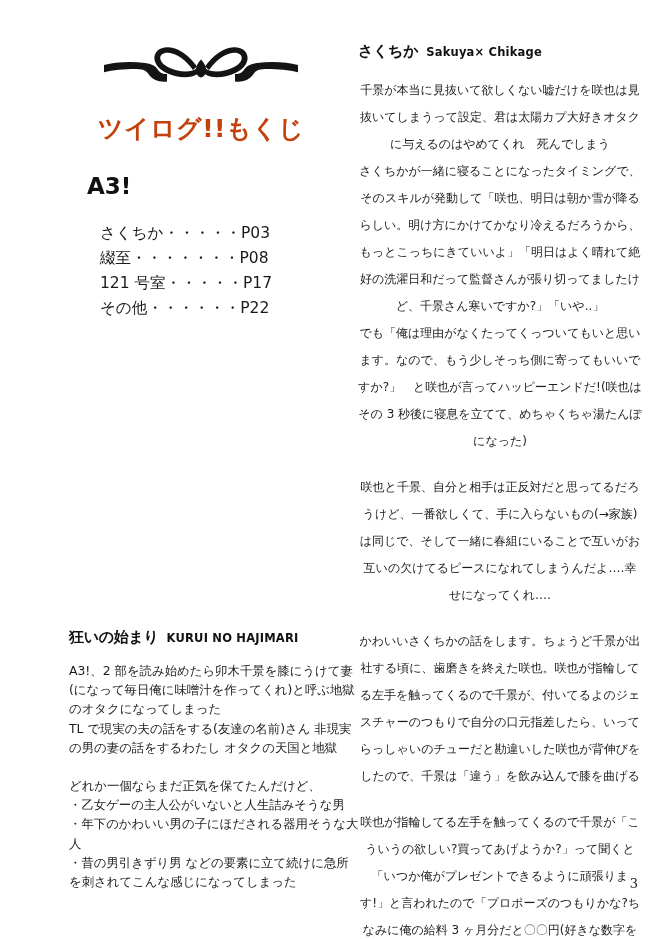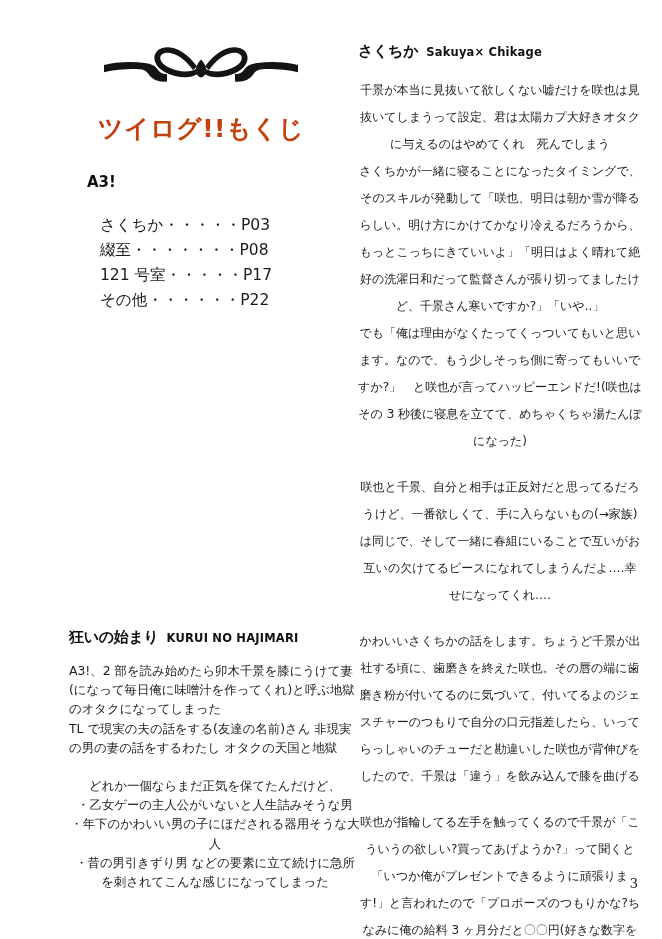--- a/index.html
+++ b/index.html
@@ -45,21 +45,21 @@
     font-weight: 900;
     letter-spacing: 0.5px;
     margin-top: 18px;
     color: #c2410c;
     font-family: "DejaVu Sans", "Liberation Sans", sans-serif;
   }
 
   .series-label {
     margin-top: 28px;
     margin-left: 32px;
-    font-size: 15px;
+    font-size: 23px;
     font-weight: 900;
     color: #111;
   }
 
   
   .toc {
     margin-top: 22px;
     margin-left: 45px;
     list-style: none;
     padding: 0;
@@ -205,37 +205,37 @@
   </div>
 
   <div class="sec-lower">
     <div class="sec-head">
       <span class="sec-head-jp">狂いの始まり</span>
       <span class="sec-head-ro">KURUI NO HAJIMARI</span>
     </div>
     <div class="body-text">
       <p style="white-space: pre-wrap;">A3!、2 部を読み始めたら卯木千景を膝にうけて妻(になって毎日俺に味噌汁を作ってくれ)と呼ぶ地獄のオタクになってしまった
 TL で現実の夫の話をする(友達の名前)さん 非現実の男の妻の話をするわたし オタクの天国と地獄</p>
-      <p style="white-space: pre-wrap; text-align: center;">どれか一個ならまだ正気を保てたんだけど、
+      <p style="white-space: pre-wrap;">どれか一個ならまだ正気を保てたんだけど、
 ・乙女ゲーの主人公がいないと人生詰みそうな男
 ・年下のかわいい男の子にほだされる器用そうな大人
 ・昔の男引きずり男 などの要素に立て続けに急所を刺されてこんな感じになってしまった</p>
     </div>
   </div>
 
   <div class="col-right">
     <div class="sec-head">
       <span class="sec-head-jp">さくちか</span>
       <span class="sec-head-ro">Sakuya× Chikage</span>
     </div>
     <div class="body-text">
       <p style="white-space: pre-wrap;">千景が本当に見抜いて欲しくない嘘だけを咲也は見抜いてしまうって設定、君は太陽カプ大好きオタクに与えるのはやめてくれ　死んでしまう
 さくちかが一緒に寝ることになったタイミングで、そのスキルが発動して「咲也、明日は朝か雪が降るらしい。明け方にかけてかなり冷えるだろうから、もっとこっちにきていいよ」「明日はよく晴れて絶好の洗濯日和だって監督さんが張り切ってましたけど、千景さん寒いですか?」「いや..」
 でも「俺は理由がなくたってくっついてもいと思います。なので、もう少しそっち側に寄ってもいいですか?」　と咲也が言ってハッピーエンドだ!(咲也はその 3 秒後に寝息を立てて、めちゃくちゃ湯たんぽになった)</p>
       <p style="white-space: pre-wrap;">咲也と千景、自分と相手は正反対だと思ってるだろうけど、一番欲しくて、手に入らないもの(→家族)は同じで、そして一緒に春組にいることで互いがお互いの欠けてるピースになれてしまうんだよ‥‥幸せになってくれ‥‥</p>
-      <p style="white-space: pre-wrap;">かわいいさくちかの話をします。ちょうど千景が出社する頃に、歯磨きを終えた咲也。その唇の端に歯磨き粉が付いてるのに気づいて、付いてるよのジェスチャーのつもりで自分の口元指差したら、いってらっしゃいのチューだと勘違いした咲也が背伸びをしたので、千景は「違う」を飲み込んで膝を曲げる</p>
+      <p style="white-space: pre-wrap;">かわいいさくちかの話をします。ちょうど千景が出社する頃に、歯磨きを終えた咲也。咲也が指輪してる左手を触ってくるので千景が、付いてるよのジェスチャーのつもりで自分の口元指差したら、いってらっしゃいのチューだと勘違いした咲也が背伸びをしたので、千景は「違う」を飲み込んで膝を曲げる</p>
       <p style="white-space: pre-wrap;">咲也が指輪してる左手を触ってくるので千景が「こういうの欲しい?買ってあげようか?」って聞くと「いつか俺がプレゼントできるように頑張ります!」と言われたので「プロポーズのつもりかな?ちなみに俺の給料 3 ヶ月分だと〇〇円(好きな数字を入れよう!)くらいだけど、用意できそう?」とわざと意地悪したら</p>
     </div>
   </div>
 
   <div class="page-number">3</div>
 
 </div>
 
 </body></html>

